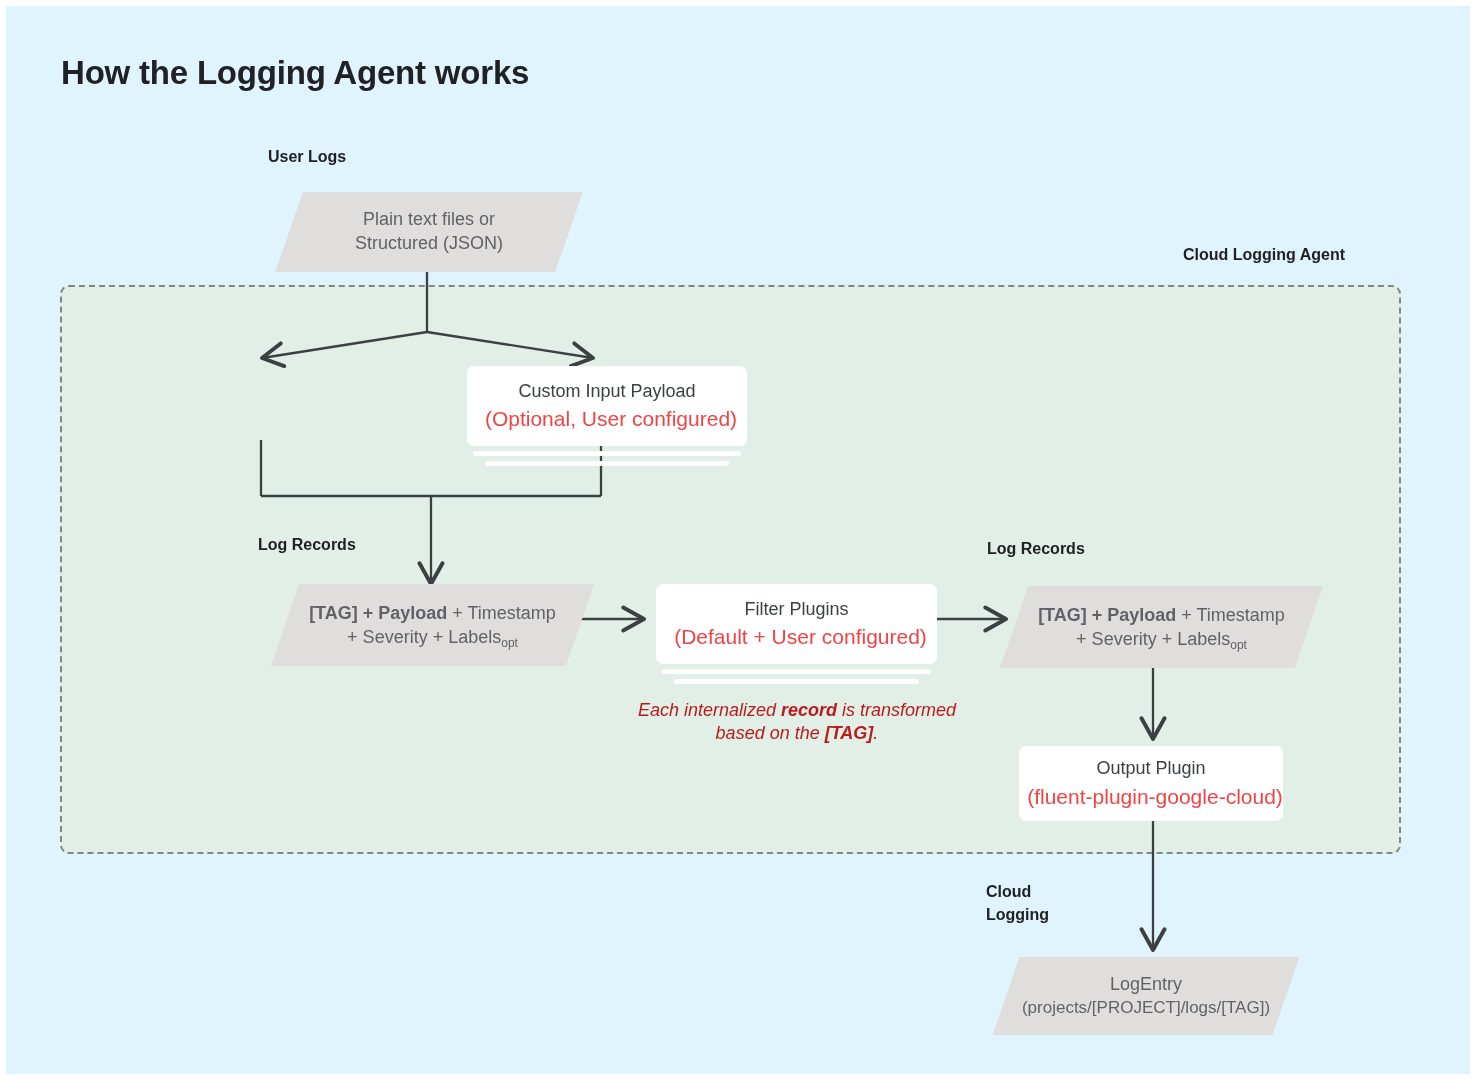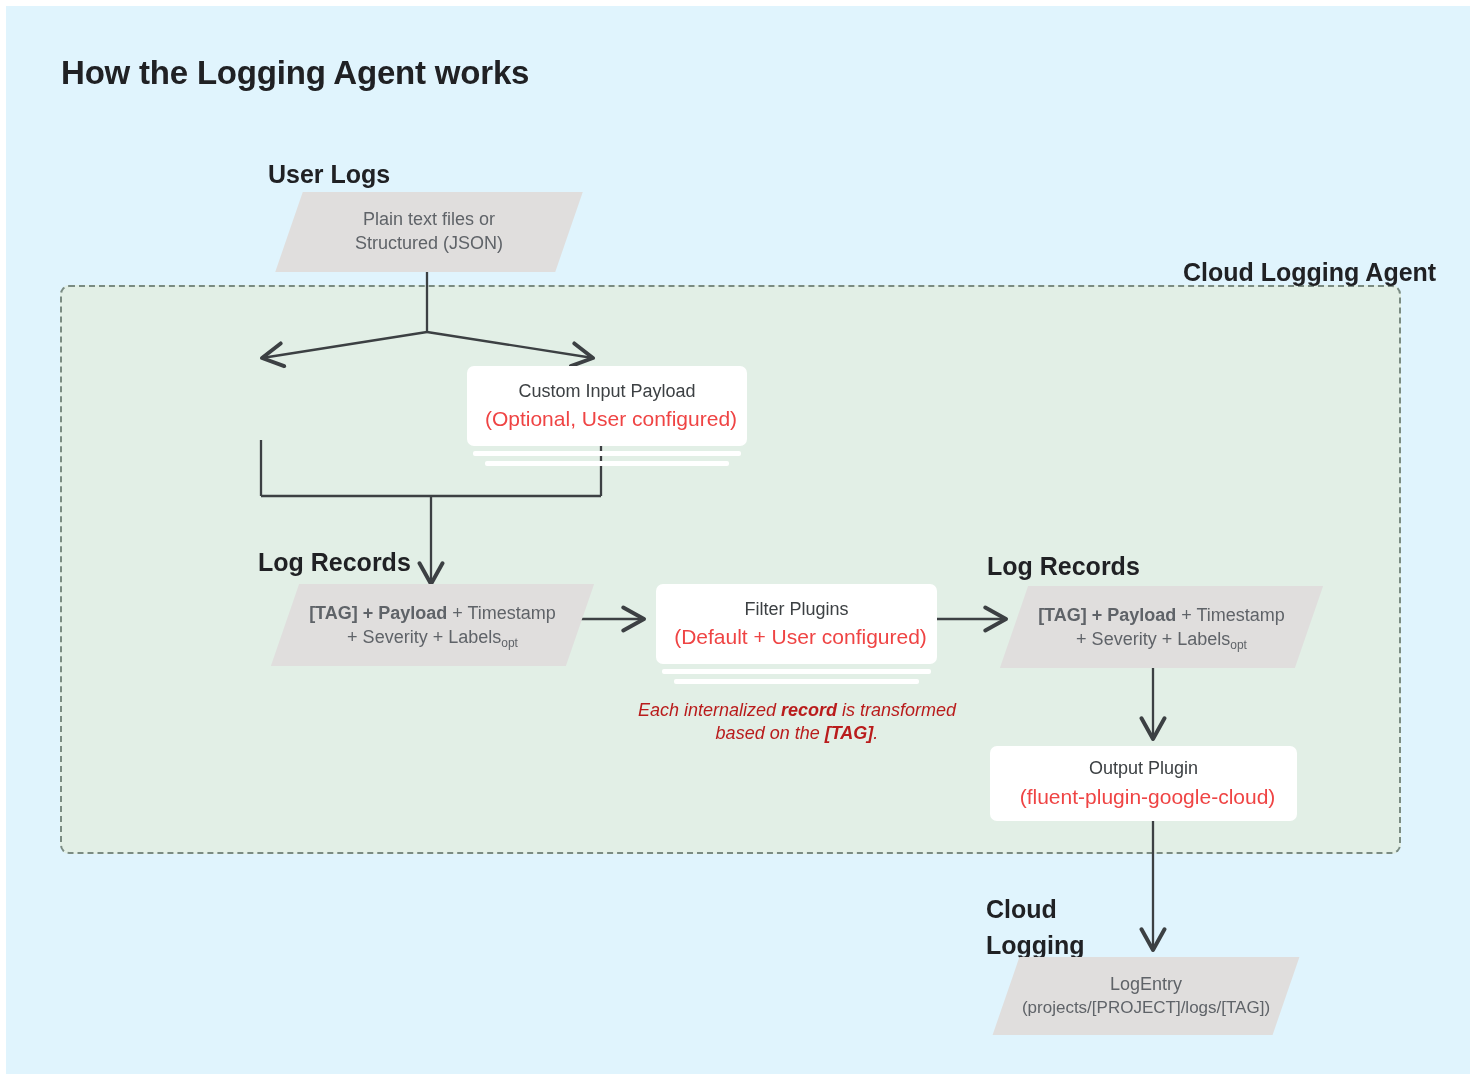--- a/index.html
+++ b/index.html
@@ -30,26 +30,25 @@
     left: 55px; top: 48px;
     font-size: 33px;
     font-weight: bold;
     color: #202124;
     letter-spacing: -0.2px;
     white-space: nowrap;
   }
   
   .section-label {
     position: absolute;
-    font-size: 25px;
+    font-size: 16px;
     font-weight: bold;
     color: #202124;
     white-space: nowrap;
     line-height: 1.45;
-    margin-top: 11px;
   }
   #label-user-logs  { left: 262px; top: 139px; }
   #label-agent      { left: 1177px; top: 237px; }
   #label-logrec-1   { left: 252px; top: 527px; }
   #label-logrec-2   { left: 981px; top: 531px; }
   #label-cloud-logging { left: 980px; top: 874px; }
   
   #agent-panel {
     position: absolute;
     left: 54px; top: 279px;
@@ -106,21 +105,21 @@
     height: 5px;
     border-radius: 2px;
   }
   .card .stack1 { left: 6px;  right: 6px;  top: calc(100% + 5px); }
   .card .stack2 { left: 18px; right: 18px; top: calc(100% + 15px); }
   .card .c-title { font-size: 18px; color: #3c4043; line-height: 1.3; }
   .card .c-sub   { font-size: 21px; color: #ef4444; line-height: 1.3; margin-top: 2px; margin-left: 8px; }
   #card-default-input { left: 121px; top: 360px; width: 280px; height: 80px; }
   #card-custom-input  { left: 461px; top: 360px; width: 280px; height: 80px; }
   #card-filter        { left: 650px; top: 578px; width: 281px; height: 80px; }
-  #card-output        { left: 984px; top: 740px; width: 307px; height: 75px; }
+  #card-output        { left: 1013px; top: 740px; width: 264px; height: 75px; }
   
   #filter-note {
     position: absolute;
     left: 620px; top: 693px;
     width: 342px;
     text-align: center;
     font-size: 18px;
     font-style: italic;
     color: #b91c1c;
     line-height: 1.29;

